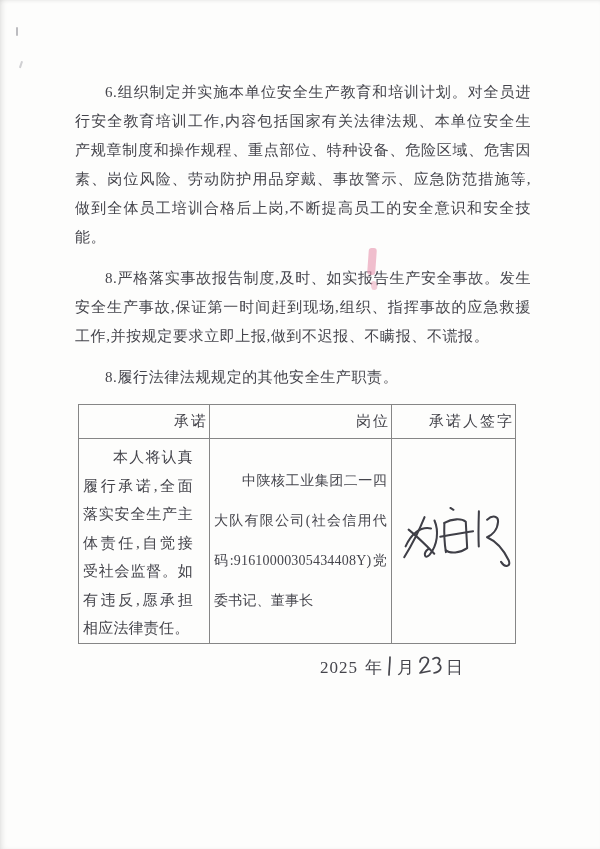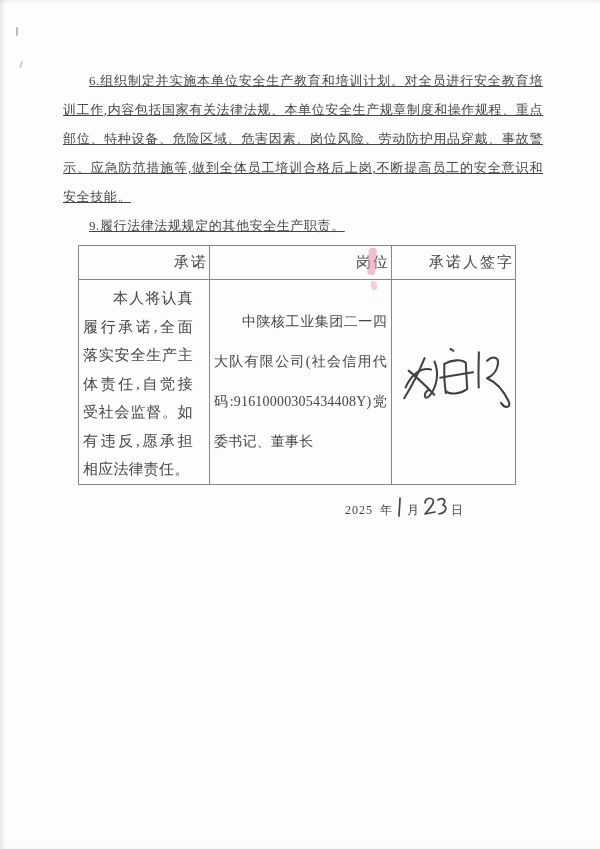--- a/index.html
+++ b/index.html
@@ -9,24 +9,23 @@
   }
   .page{
     position:relative;width:600px;height:849px;overflow:hidden;
     background:#fdfdfc;color:#45454c;
     box-shadow:inset 4px 0 6px -3px rgba(0,0,0,.14), inset 0 3px 5px -3px rgba(0,0,0,.08);
   }
   .content{
     position:absolute;top:66px;left:63px;width:480px;
   }
   .para{
-    margin:0;font-size:13px;line-height:29px;letter-spacing:.6px;
+    margin:12px;font-size:15px;line-height:29px;letter-spacing:.6px;
     text-align:justify;text-indent:2em;
     word-break:break-all;
-    text-decoration:underline;
   }
   table.commitment-table{
     border-collapse:collapse;table-layout:fixed;
     width:437px;margin:5px 0 0 15px;
   }
   .commitment-table col.c1{width:131px;}
   .commitment-table col.c2{width:182px;}
   .commitment-table col.c3{width:124px;}
   .commitment-table th,.commitment-table td{
     border:1px solid #868686;font-weight:normal;
@@ -41,21 +40,21 @@
   }
   td.cell-position{
     vertical-align:middle;padding:2px 4px;
     font-size:14px;line-height:40px;text-align:justify;
     text-indent:2em;word-break:break-all;letter-spacing:.2px;
   }
   td.cell-signature{vertical-align:middle;text-align:center;}
   .signature-wrap{display:inline-block;transform:rotate(-3deg);}
   .date-line{
     margin:10px 78px 0 0;text-align:right;
-    font-size:12px;letter-spacing:1px;white-space:nowrap;
+    font-size:17px;letter-spacing:1px;white-space:nowrap;
   }
   .date-line .seg{margin:0 1px;}
   .date-line .y{margin-right:6px;}
   .hw-num{display:inline-block;vertical-align:-5px;margin:0 1px;}
   
   .artifact{position:absolute;background:#9a9aa0;}
   .artifact.a1{left:16px;top:27px;width:2px;height:9px;opacity:.65;border-radius:1px;}
   .artifact.a2{left:20px;top:61px;width:1.5px;height:7px;opacity:.45;transform:rotate(18deg);}
   .pink-mark{position:absolute;background:#e795ad;border-radius:3px;}
   .pink-mark.pm1{left:368px;top:248px;width:8px;height:27px;opacity:.6;transform:rotate(4deg);}
@@ -67,21 +66,22 @@
 </head>
 <body>
 
 <div class="page">
 
   <span class="artifact a1"></span>
   <span class="artifact a2"></span>
 
   <div class="content">
     <p class="para">6.组织制定并实施本单位安全生产教育和培训计划。对全员进行安全教育培训工作,内容包括国家有关法律法规、本单位安全生产规章制度和操作规程、重点部位、特种设备、危险区域、危害因素、岗位风险、劳动防护用品穿戴、事故警示、应急防范措施等,做到全体员工培训合格后上岗,不断提高员工的安全意识和安全技能。</p>
-    <p class="para">9.履行法律法规规定的其他安全生产职责。</p>
+    <p class="para">8.严格落实事故报告制度,及时、如实报告生产安全事故。发生安全生产事故,保证第一时间赶到现场,组织、指挥事故的应急救援工作,并按规定要求立即上报,做到不迟报、不瞒报、不谎报。</p>
+    <p class="para">8.履行法律法规规定的其他安全生产职责。</p>
 
     <table class="commitment-table">
       <colgroup>
           <col class="c1">
           <col class="c2">
           <col class="c3">
         </colgroup>
       <tbody>
           <tr>
         <th>承诺</th>

